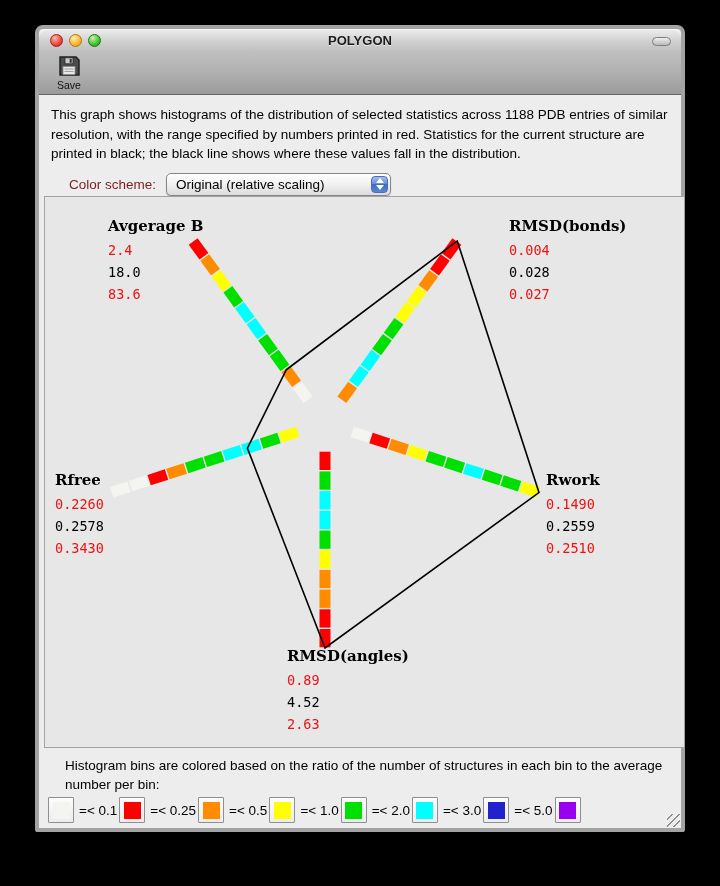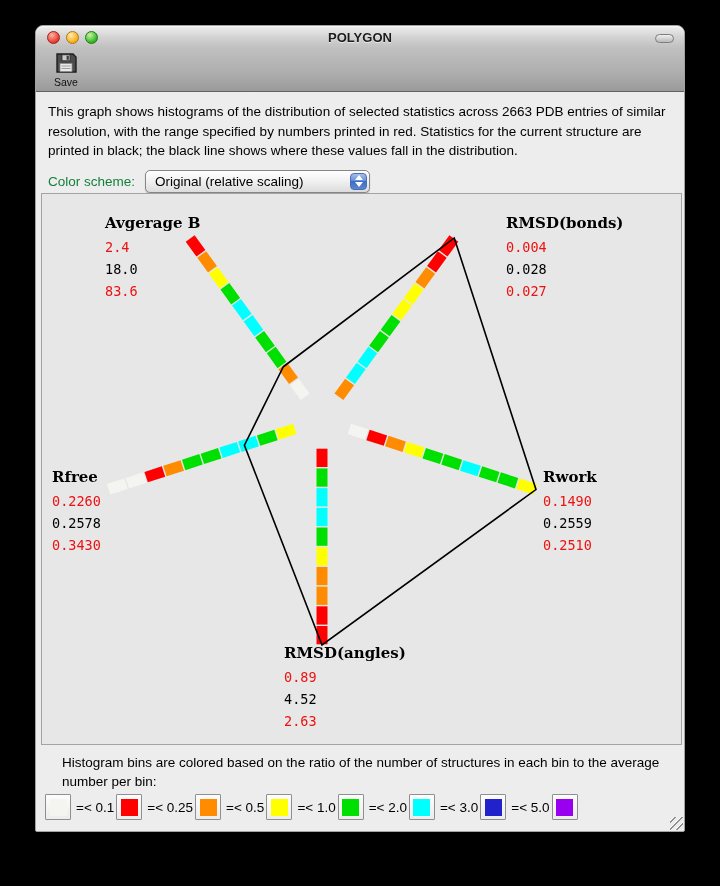--- a/index.html
+++ b/index.html
@@ -1,20 +1,20 @@
 <!DOCTYPE html>
 <html><head>
 <meta charset="utf-8">
 <style>
   * { margin:0; padding:0; box-sizing:border-box; }
   html,body { width:720px; height:886px; background:#000; font-family:"Liberation Sans",sans-serif; overflow:hidden; }
   .window {
     position:absolute; left:35px; top:25px; width:650px; height:807px;
     background:#ededed; border-radius:8px 8px 2px 2px;
-    border:1px solid #a3a3a3; box-shadow:0 10px 30px rgba(0,0,0,.75);
+    border:4px solid #a3a3a3; box-shadow:0 10px 30px rgba(0,0,0,.75);
   }
   
   .titlebar {
     position:absolute; left:0; top:0; right:0; height:22px;
     background:linear-gradient(180deg,#ececec 0%,#d2d2d2 50%,#c0c0c0 100%);
     border-radius:8px 8px 0 0; border-top:1px solid #f7f7f7;
   }
   .lights { position:absolute; left:11px; top:4px; display:flex; gap:6px; }
   .light { width:13px; height:13px; border-radius:50%; display:inline-block; }
   .light.red   { background:radial-gradient(circle at 35% 28%,#ffb3aa,#e5392b 70%); border:1px solid #a02017; }
@@ -37,21 +37,21 @@
   }
   .save-btn { position:absolute; left:10px; top:3px; width:40px; text-align:center; cursor:default; }
   .save-btn svg { display:block; margin:0 auto; }
   .save-label { font-size:10.5px; color:#111; display:block; margin-top:1px; }
   
   .desc {
     position:absolute; left:12px; top:76px; width:632px;
     font-size:13.5px; line-height:19.5px; color:#000;
   }
   .scheme-row { position:absolute; left:12px; top:143px; height:24px; display:flex; align-items:center; }
-  .scheme-label { font-size:13.5px; color:#15803d; margin-right:10px; }
+  .scheme-label { font-size:13.5px; color:#7f1d1d; margin-right:10px;margin-left:18px; }
   .popup {
     position:relative; width:225px; height:23px; border:1px solid #868686; border-radius:5px;
     background:linear-gradient(180deg,#ffffff 0%,#f2f2f2 45%,#dcdcdc 100%);
     box-shadow:0 1px 1px rgba(0,0,0,.25);
   }
   .popup-text { position:absolute; left:9px; top:3px; font-size:13.5px; color:#000; }
   .popup-arrows {
     position:absolute; right:2px; top:2px; bottom:2px; width:17px; border-radius:4px;
     background:linear-gradient(180deg,#a6c0ea 0%,#6590d6 45%,#3b6cc7 50%,#5d86cf 100%);
     border:1px solid #4a6eb5; display:flex; flex-direction:column; align-items:center; justify-content:center; gap:2px;
@@ -114,21 +114,21 @@
         <rect x="9" y="3.8" width="8" height="6" fill="#c9c9c9" stroke="#2a2a2a" stroke-width="0.8"></rect>
         <rect x="13.6" y="4.8" width="2.2" height="4" fill="#3a3a3a"></rect>
         <rect x="7" y="12.5" width="12" height="8" fill="#e9e9e9" stroke="#8a8a8a" stroke-width="0.8"></rect>
         <line x1="8.5" y1="15" x2="17.5" y2="15" stroke="#9d9d9d" stroke-width="1"></line>
         <line x1="8.5" y1="17.5" x2="17.5" y2="17.5" stroke="#9d9d9d" stroke-width="1"></line>
       </svg>
       <span class="save-label">Save</span>
     </div>
   </div>
 
-  <p class="desc">This graph shows histograms of the distribution of selected statistics across 2663 PDB entries of similar resolution, with the range specified by numbers printed in red.  Statistics for the current structure are printed in black; the black line shows where these values fall in the distribution.</p>
+  <p class="desc">This graph shows histograms of the distribution of selected statistics across 1188 PDB entries of similar resolution, with the range specified by numbers printed in red.  Statistics for the current structure are printed in black; the black line shows where these values fall in the distribution.</p>
 
   <div class="scheme-row">
     <span class="scheme-label">Color scheme:</span>
     <div class="popup">
       <span class="popup-text">Original (relative scaling)</span>
       <span class="popup-arrows">
           <i class="up"></i>
           <i class="down"></i>
         </span>
     </div>

